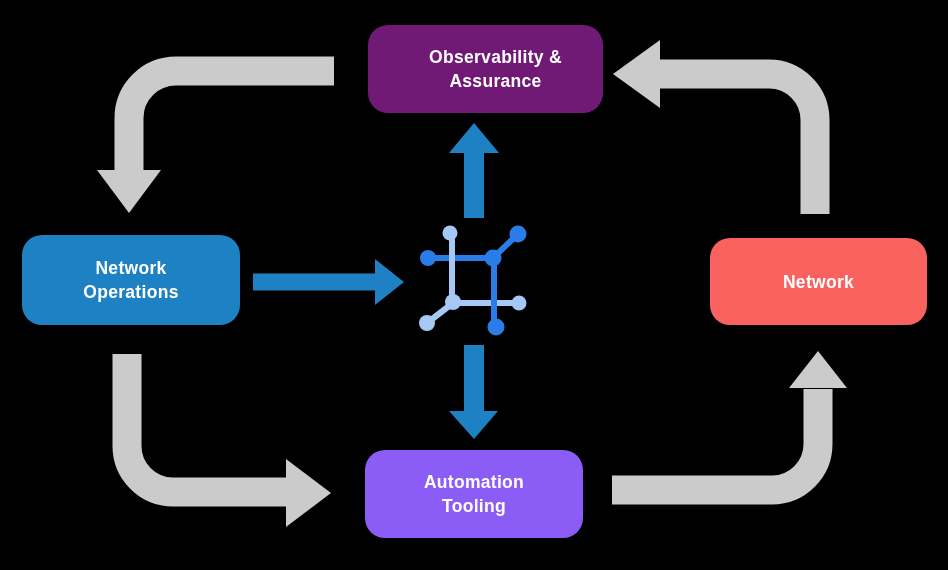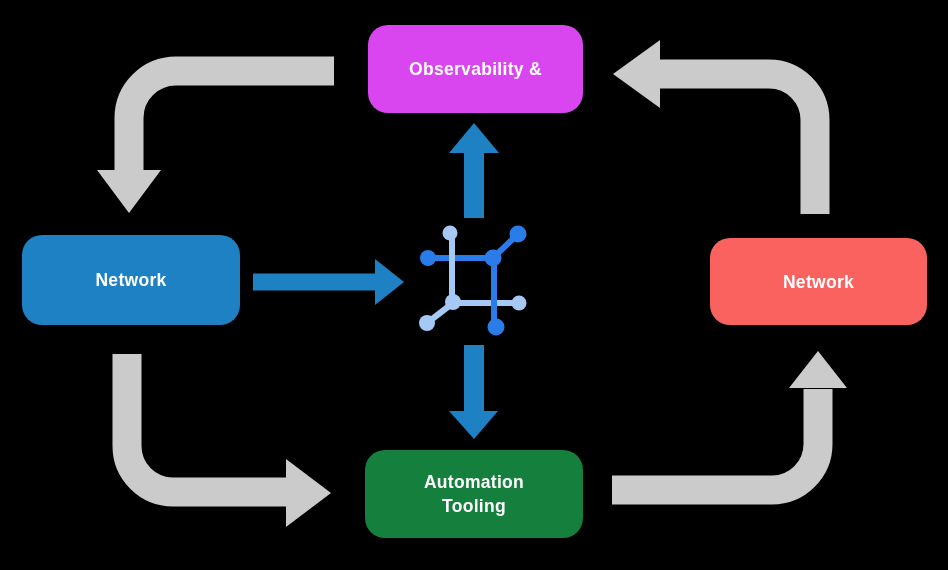--- a/index.html
+++ b/index.html
@@ -122,30 +122,32 @@
       <circle cx="14" cy="105" r="8"></circle>
       <circle cx="106" cy="85" r="7.5"></circle>
     </g>
     <g fill="#2A7CE8">
       <circle cx="15" cy="40" r="8"></circle>
       <circle cx="105" cy="16" r="8.5"></circle>
       <circle cx="83" cy="109" r="8.5"></circle>
     </g>
   </svg>
 
-  <div class="node" id="node-observability" style="background-color: #d946ef;">
+  <div class="node" id="node-observability" style="background-color: #701a75; padding-left: 20px;">
     <span>Observability &amp;</span>
+    <span>Assurance</span>
   </div>
 
   <div class="node" id="node-operations" style="background-color: rgb(30, 129, 196);">
     <span>Network</span>
+    <span>Operations</span>
   </div>
 
   <div class="node" id="node-infrastructure" style="background-color: rgb(249, 98, 95);">
     <span>Network</span>
   </div>
 
-  <div class="node" id="node-automation" style="background-color: #15803d; justify-content: center;">
+  <div class="node" id="node-automation" style="background-color: #8b5cf6; justify-content: center;">
     <span>Automation</span>
     <span>Tooling</span>
   </div>
 
 </div>
 
 </body></html>

